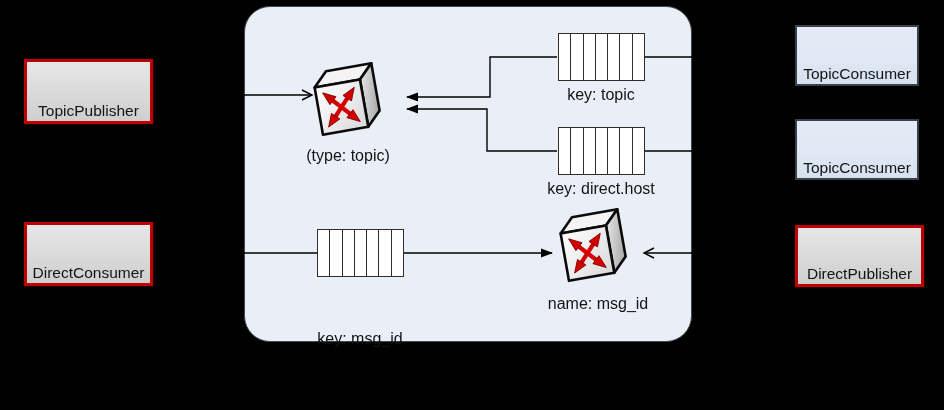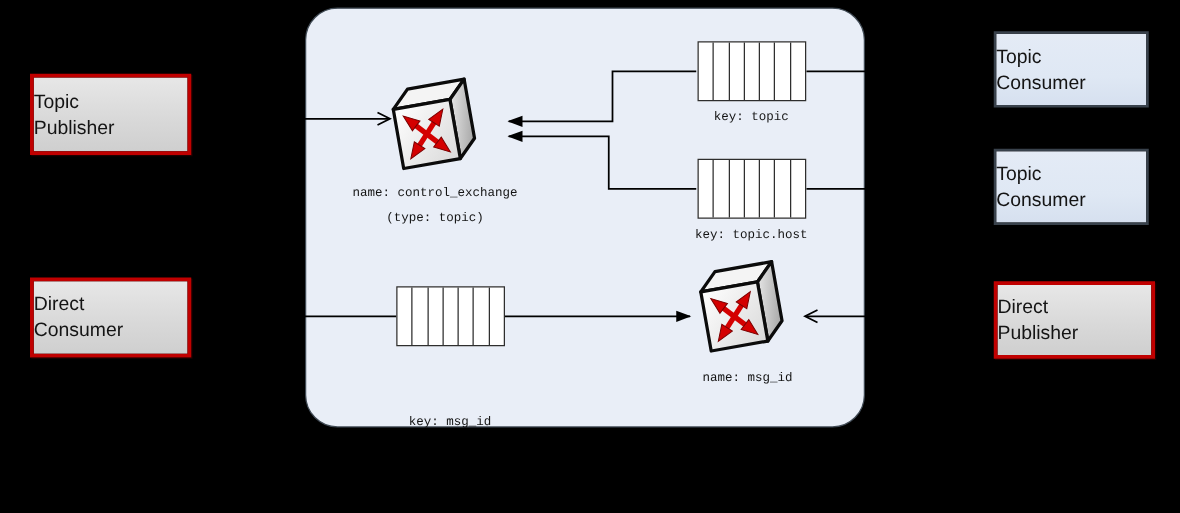--- a/index.html
+++ b/index.html
@@ -24,21 +24,21 @@
 
   .broker-panel{
     position:absolute;left:244px;top:6px;width:448px;height:336px;
     background:var(--broker-panel-fill);
     border:1.6px solid var(--broker-panel-border);
     border-radius:26px;box-sizing:border-box;z-index:1;
   }
   .connector-layer{position:absolute;left:0;top:0;width:944px;height:410px;z-index:2;}
 
   .node{
-    position:absolute;display:flex;flex-direction:column;align-items:flex-start;justify-content:center;
+    position:absolute;display:flex;flex-direction:row;align-items:flex-end;justify-content:center;
     box-sizing:border-box;text-align:center;font-size:15.5px;line-height:21px;z-index:3;
   }
   .node.red{
     border:3px solid var(--red-border);
     background:linear-gradient(180deg,#e7e7e7 0%,var(--red-box-fill) 55%,#cfcfcf 100%);
     box-shadow:1px 1px 0 rgba(60,0,0,.55);
   }
   .node.blue{
     border:2px solid var(--blue-box-border);
     background:linear-gradient(180deg,#e4ebf6 0%,var(--blue-box-fill) 60%,#d6e0ef 100%);
@@ -47,22 +47,22 @@
   .queue{
     position:absolute;width:87px;height:48px;box-sizing:border-box;
     background:#ffffff;border:1.6px solid #2e2e2e;display:flex;z-index:3;
   }
   .queue i{flex:1;border-right:1.3px solid #2e2e2e;}
   .queue i:last-child{border-right:none;}
 
   .exchange-icon{position:absolute;width:84px;height:96px;z-index:3;}
 
   .diagram-label{
-    position:absolute;text-align:center;font-size:10px;line-height:20px;
-    color:var(--text-color);z-index:3;white-space:nowrap;font-family:Liberation Mono, monospace;
+    position:absolute;text-align:center;font-size:16px;line-height:20px;
+    color:var(--text-color);z-index:3;white-space:nowrap;
   }
 </style>
 </head>
 <body>
 
 <div class="stage">
 
   <svg width="0" height="0" style="position:absolute" aria-hidden="true">
     <defs>
       <linearGradient id="frontG" x1="0" y1="0" x2="1" y2="1">
@@ -131,21 +131,20 @@
 
   <div class="node red" style="left:795px;top:225px;width:129px;height:62px;">
     <span>Direct</span>
     <span>Publisher</span>
   </div>
 
   <svg class="exchange-icon" style="left:306px;top:56px;" viewBox="0 0 84 96">
       <use href="#exchSym"></use>
     </svg>
   <div class="diagram-label" style="left:216px;top:146px;width:264px;">
-    <div>name: control_exchange</div>
     <div>(type: topic)</div>
   </div>
 
   <svg class="exchange-icon" style="left:552px;top:202px;" viewBox="0 0 84 96">
       <use href="#exchSym"></use>
     </svg>
   <div class="diagram-label" style="left:466px;top:294px;width:264px;">
     <div>name: msg_id</div>
   </div>
 
@@ -162,21 +161,21 @@
 
   <div class="queue" style="left:558px;top:127px;">
     <i></i>
       <i></i>
       <i></i>
       <i></i>
       <i></i>
       <i></i>
       <i></i>
   </div>
-  <div class="diagram-label" style="left:521px;top:179px;width:160px;">key: topic.host</div>
+  <div class="diagram-label" style="left:521px;top:179px;width:160px;">key: direct.host</div>
 
   <div class="queue" style="left:317px;top:229px;">
     <i></i>
       <i></i>
       <i></i>
       <i></i>
       <i></i>
       <i></i>
       <i></i>
   </div>

